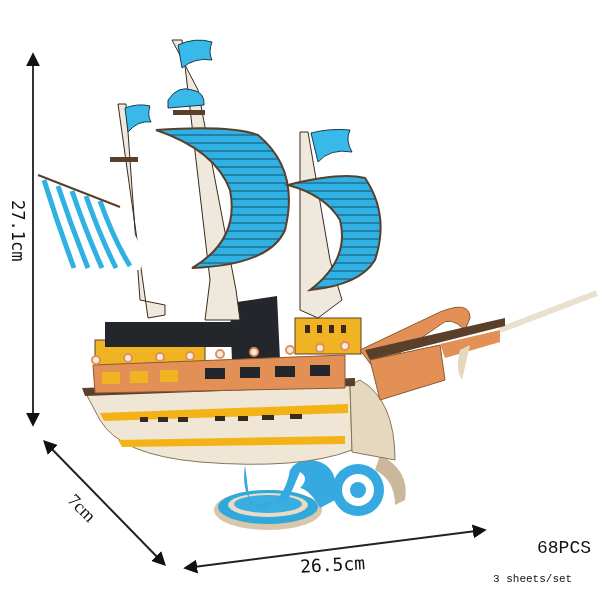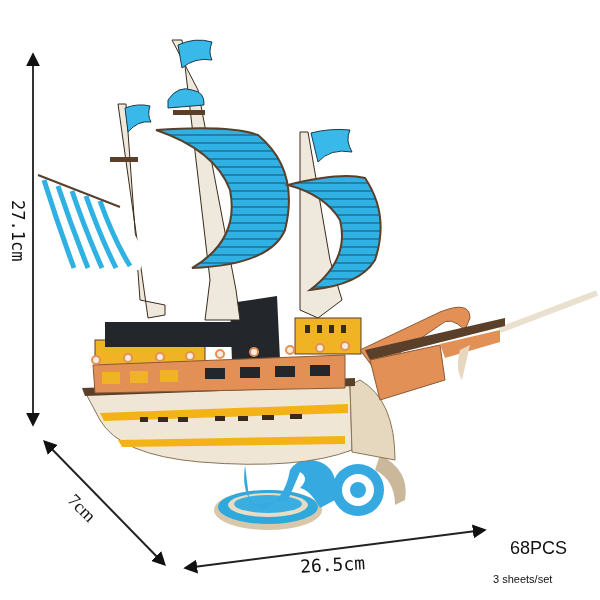--- a/index.html
+++ b/index.html
@@ -2,22 +2,22 @@
 <html><head>
 <meta charset="utf-8">
 <style>
   html, body { margin: 0; padding: 0; background: #ffffff; }
   .canvas { position: relative; width: 600px; height: 600px; overflow: hidden; background: #ffffff; }
   .ship-svg { position: absolute; left: 0; top: 0; width: 600px; height: 600px; }
   .label { position: absolute; color: #111; font-family: "DejaVu Serif", "Liberation Serif", serif; white-space: nowrap; }
   .label-height { left: 2px; top: 200px; font-family: "DejaVu Sans Mono", "Liberation Mono", monospace; font-size: 17px; transform-origin: left top; transform: translate(26px, 0) rotate(90deg); }
   .label-depth { left: 78px; top: 490px; font-family: "Liberation Serif", serif; font-size: 18px; transform: rotate(45deg); transform-origin: left top; }
   .label-width { left: 300px; top: 554px; font-family: "DejaVu Sans Mono", "Liberation Mono", monospace; font-size: 18px; transform: rotate(-3deg); }
-  .label-pcs { left: 510px; top: 538px; font-family: Liberation Sans, sans-serif; font-size: 18px; }
-  .label-sheets { left: 493px; top: 573px; font-family: Liberation Sans, sans-serif; font-size: 11px; }
+  .label-pcs { left: 537px; top: 538px; font-family: Liberation Mono, monospace; font-size: 18px; }
+  .label-sheets { left: 493px; top: 573px; font-family: Liberation Mono, monospace; font-size: 11px; }
 </style>
 </head>
 <body>
 
 <div class="canvas">
 
   <svg class="ship-svg" viewBox="0 0 600 600" xmlns="http://www.w3.org/2000/svg">
     <defs>
       <marker id="ah" viewBox="0 0 10 10" refX="8" refY="5" markerWidth="7" markerHeight="7" orient="auto-start-reverse">
         <path d="M0,0 L10,5 L0,10 z" fill="#111"></path>

